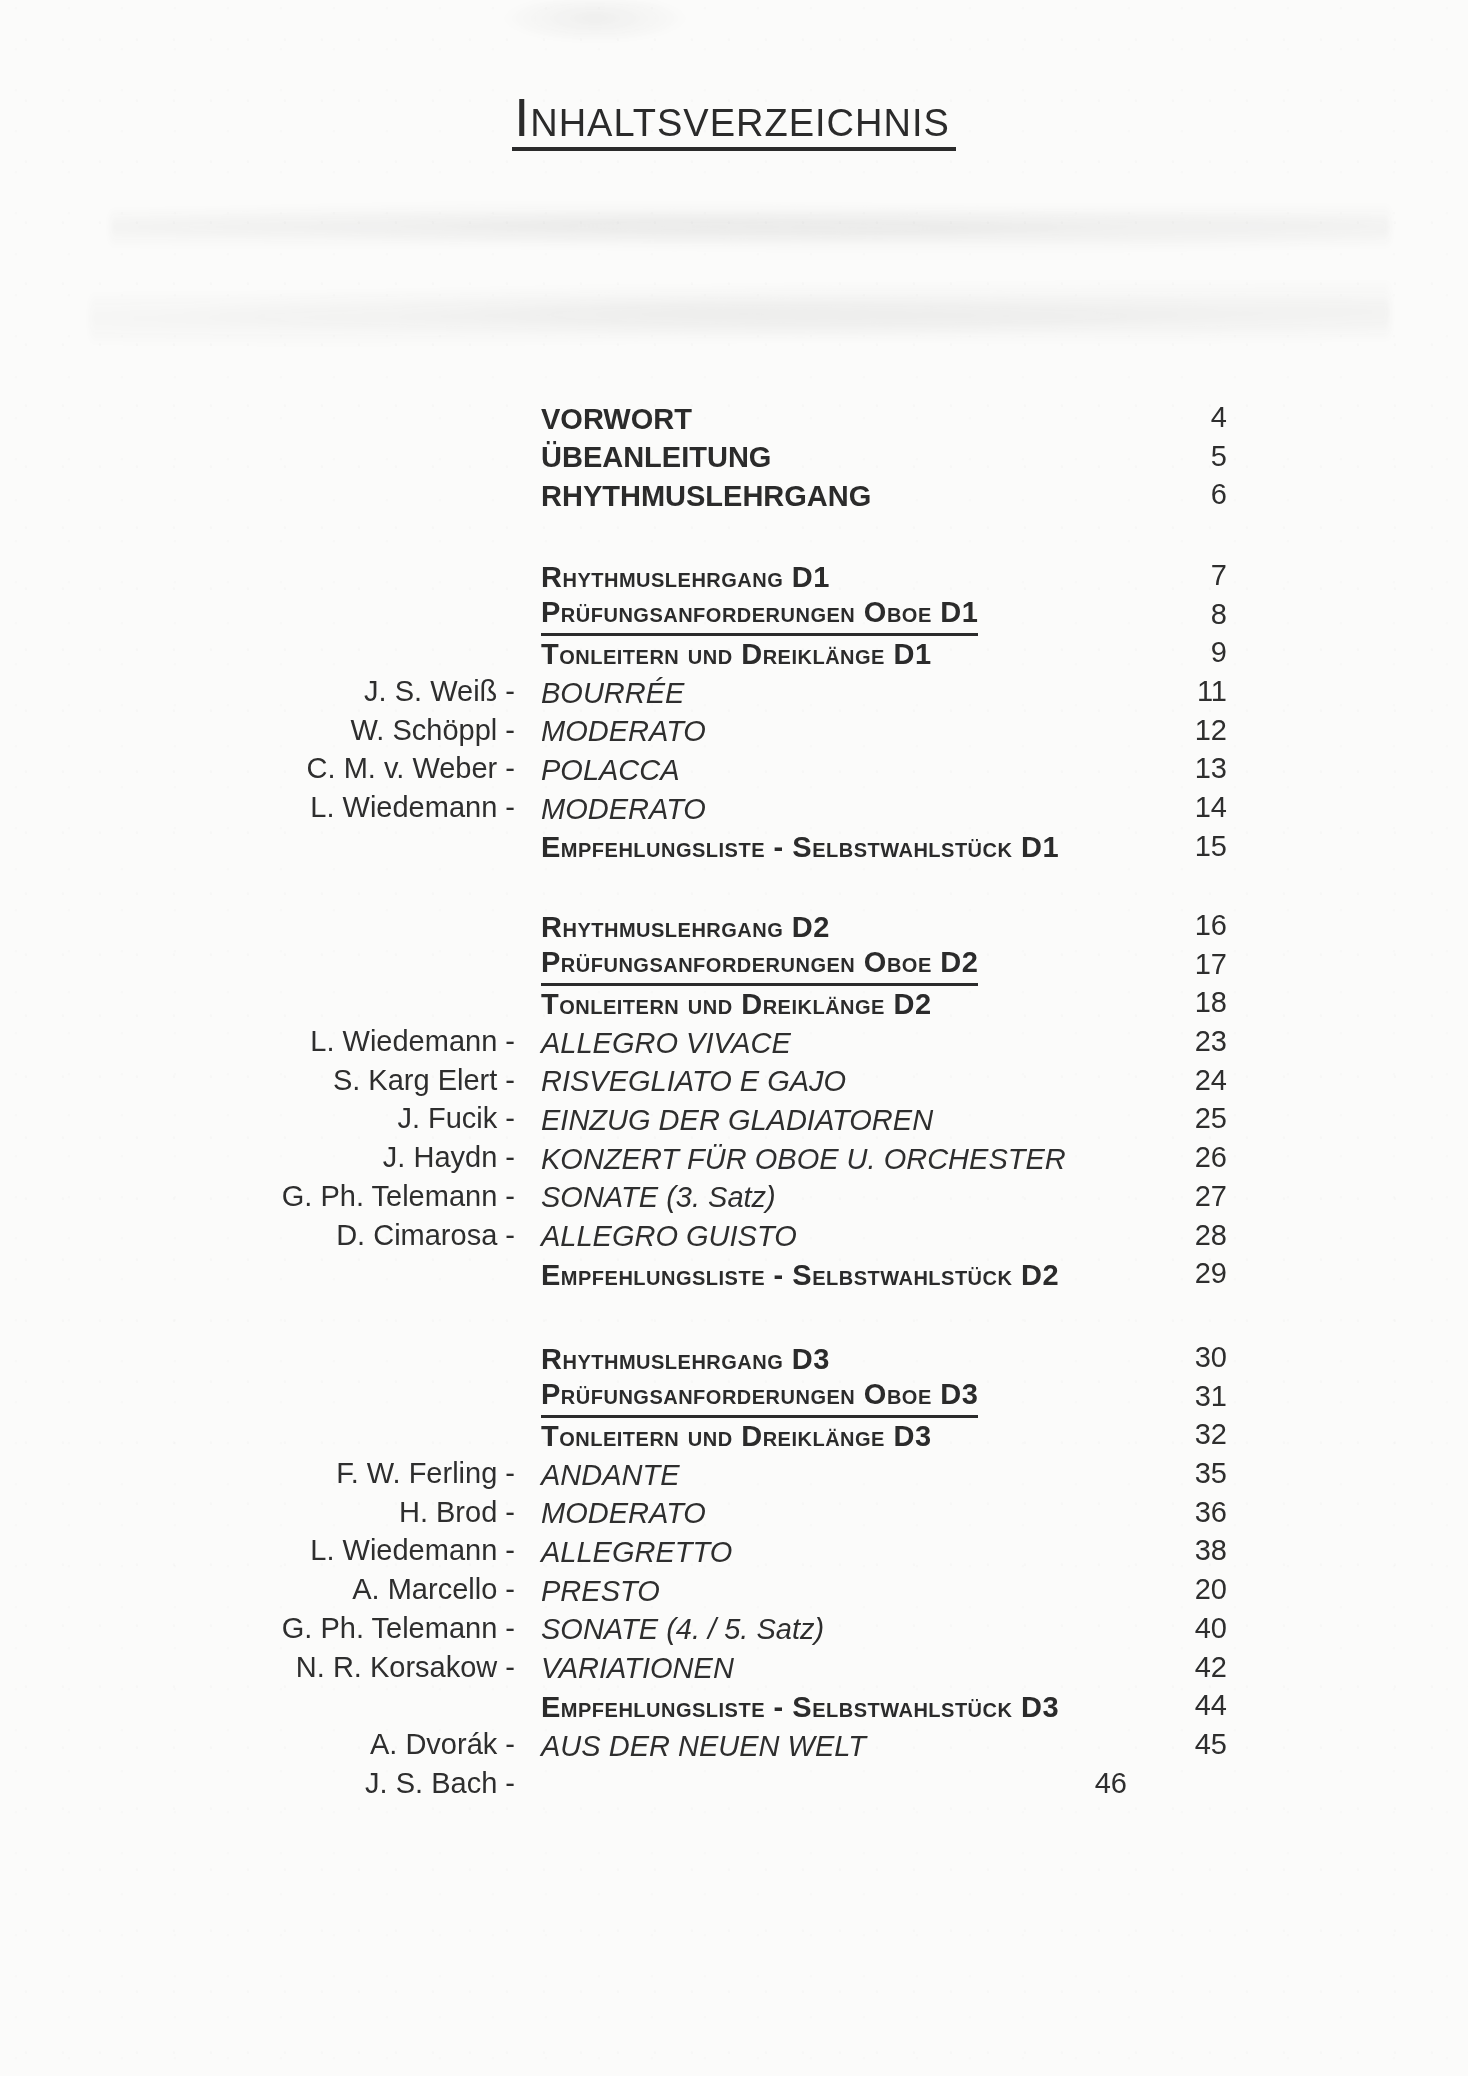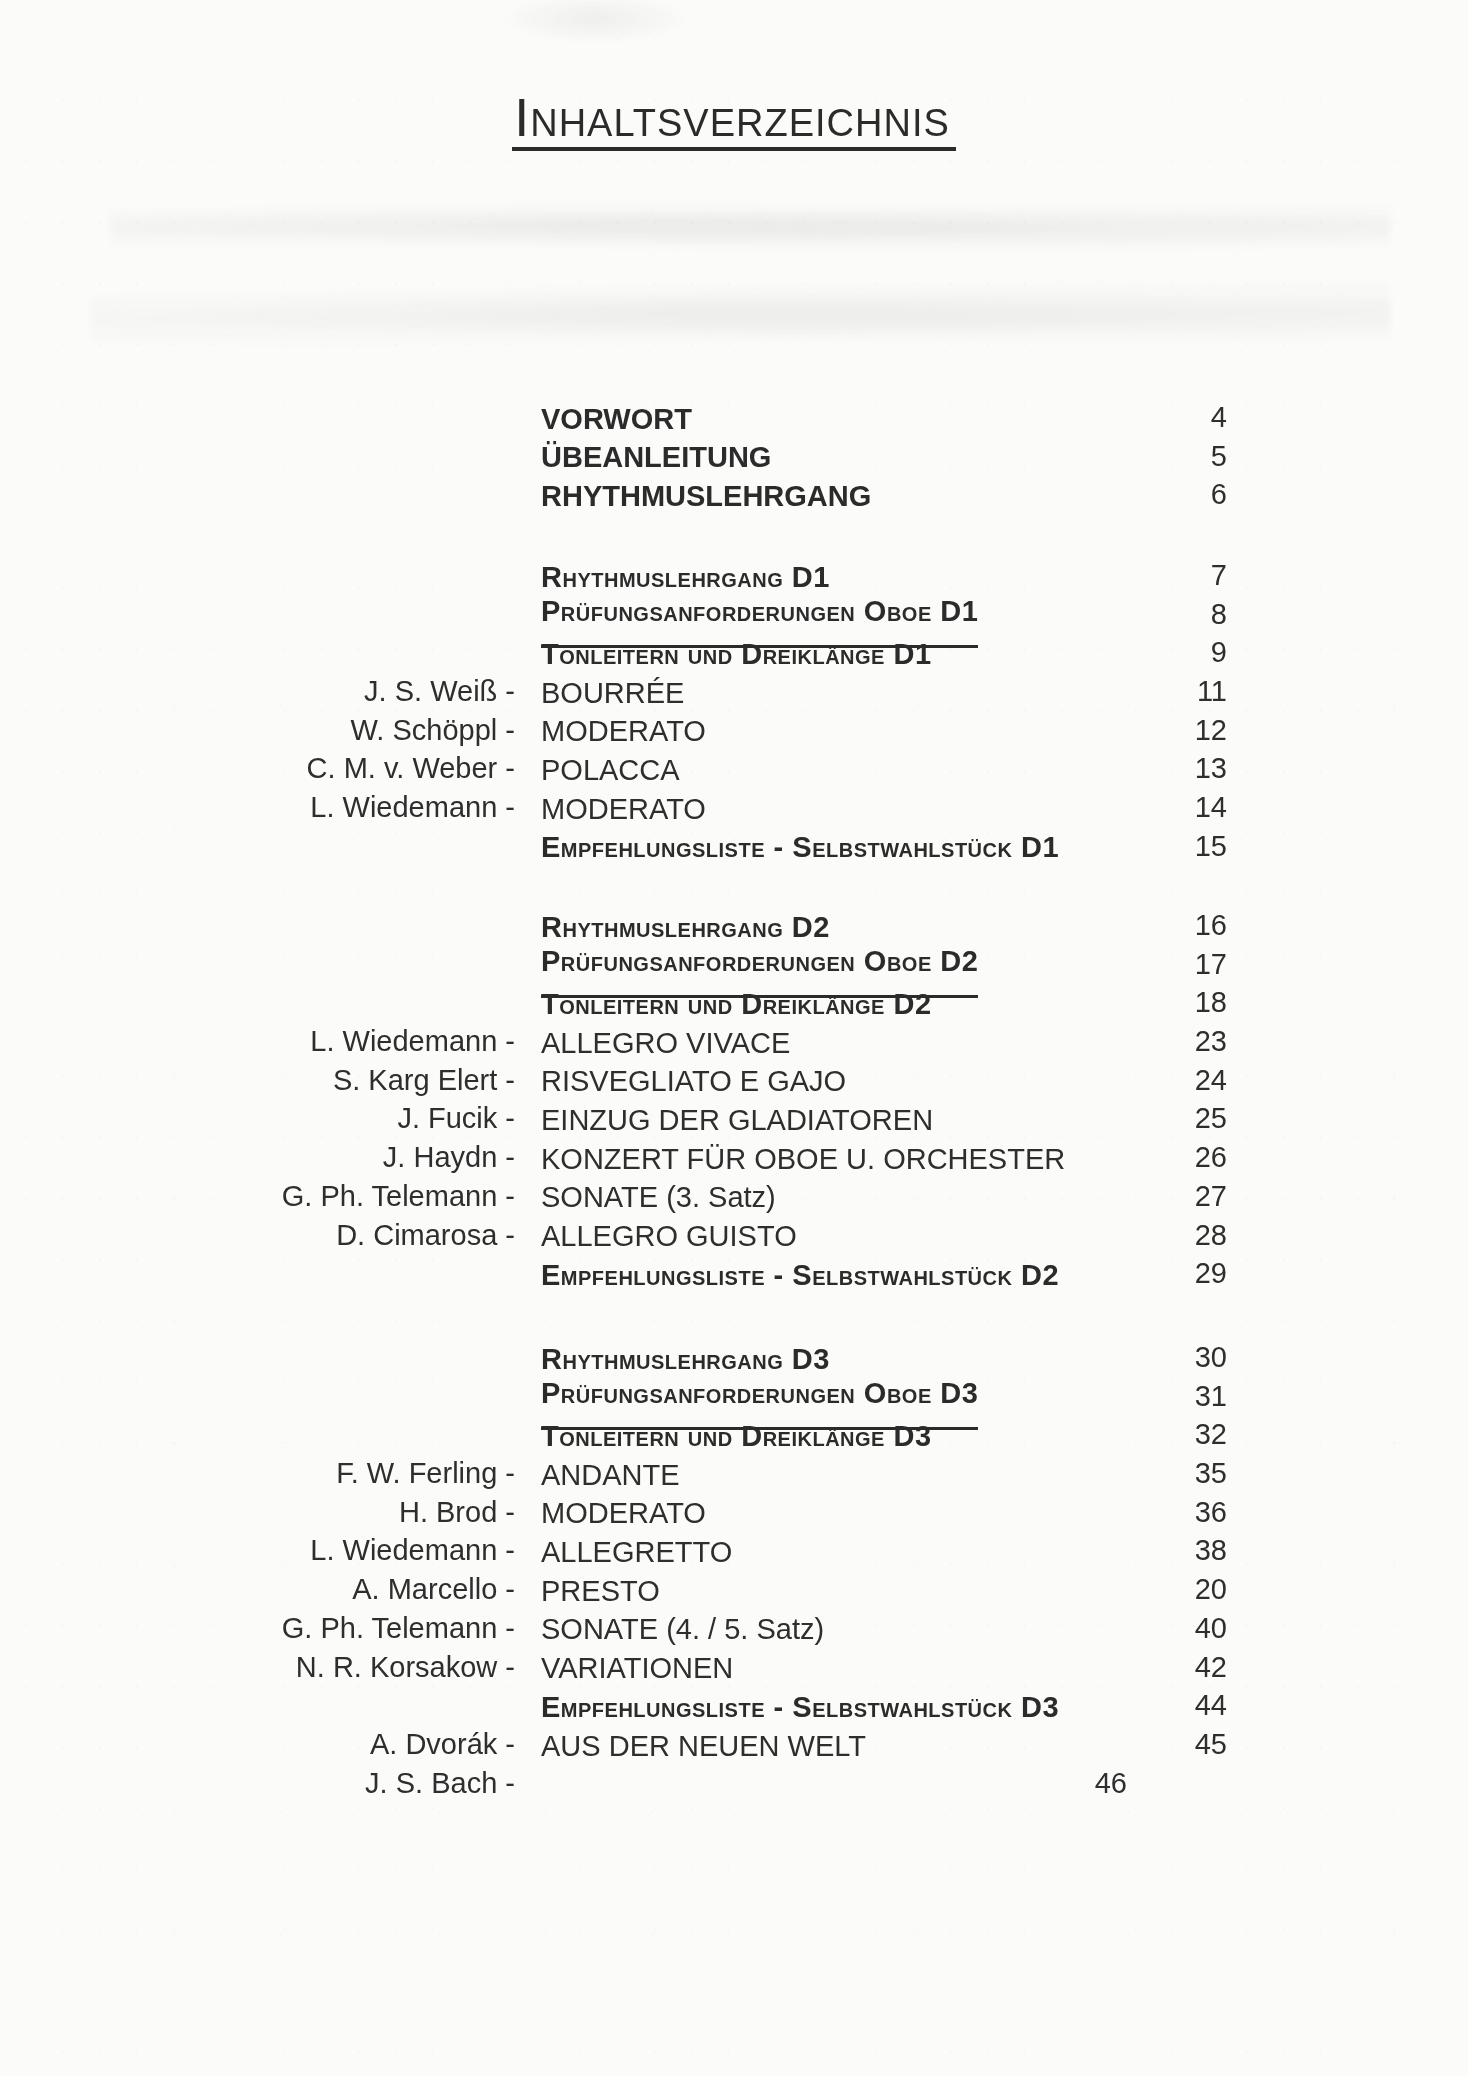--- a/index.html
+++ b/index.html
@@ -74,22 +74,22 @@
     white-space:nowrap;
   }
   .cell{overflow:visible;}
   .author{text-align:right;color:#2e2e2e;}
   .titlecell{text-align:left;}
   .page-num{text-align:right;color:#2e2e2e;}
 
   .t{display:inline-block;line-height:1.15;vertical-align:middle;}
   .t.caps{font-weight:700;color:#2b2b2b;}          
   .t.sc{font-weight:700;font-variant:small-caps;letter-spacing:.5px;color:#2b2b2b;} 
-  .t.ul{border-bottom:3px solid #2b2b2b;padding-bottom:17px;}
-  .t.piece{font-weight:400;color:#2e2e2e;}
+  .t.ul{border-bottom:3px solid #2b2b2b;padding-bottom:3px;}
+  .t.piece{font-weight:400;color:#2e2e2e;font-style:italic;}
 </style>
 </head>
 <body>
 
 <div class="page">
   <div class="ghost ghost-top"></div>
   <div class="ghost ghost-band1"></div>
   <div class="ghost ghost-band2"></div>
 
   <div class="doc-title-wrap">

